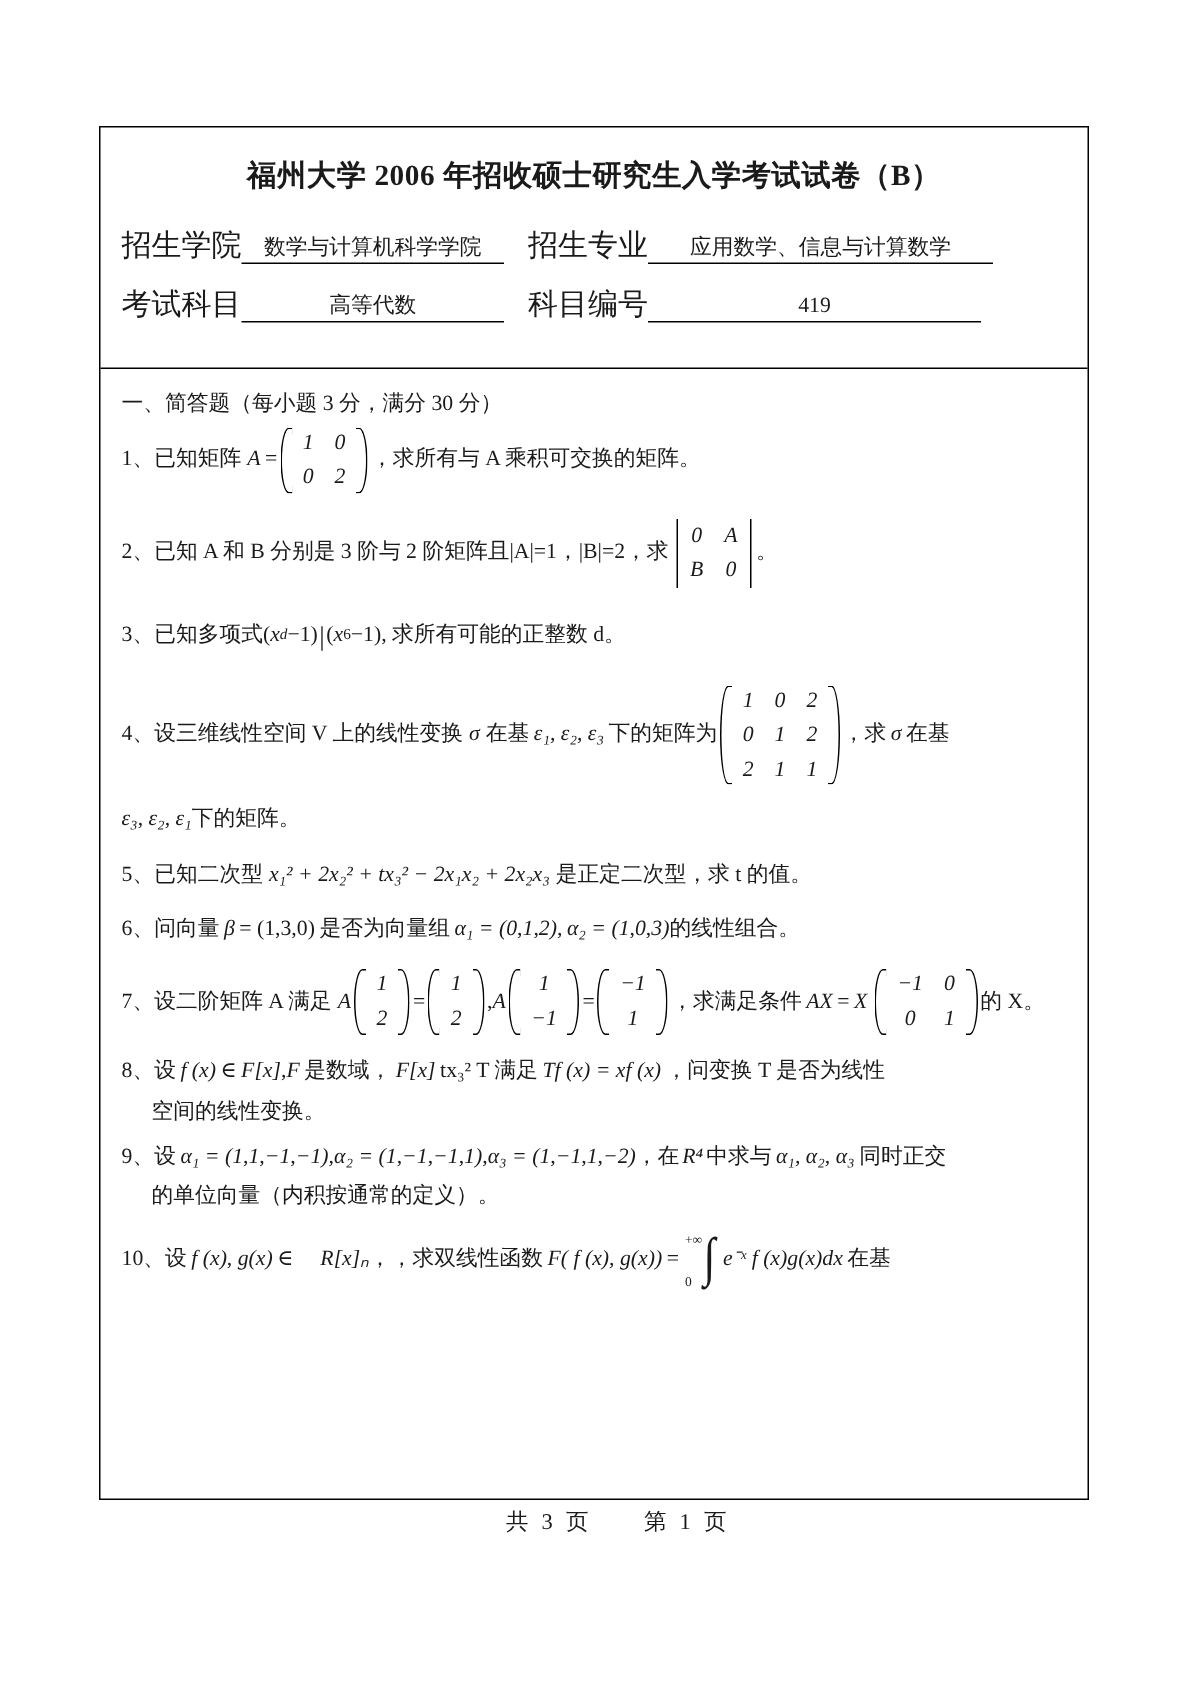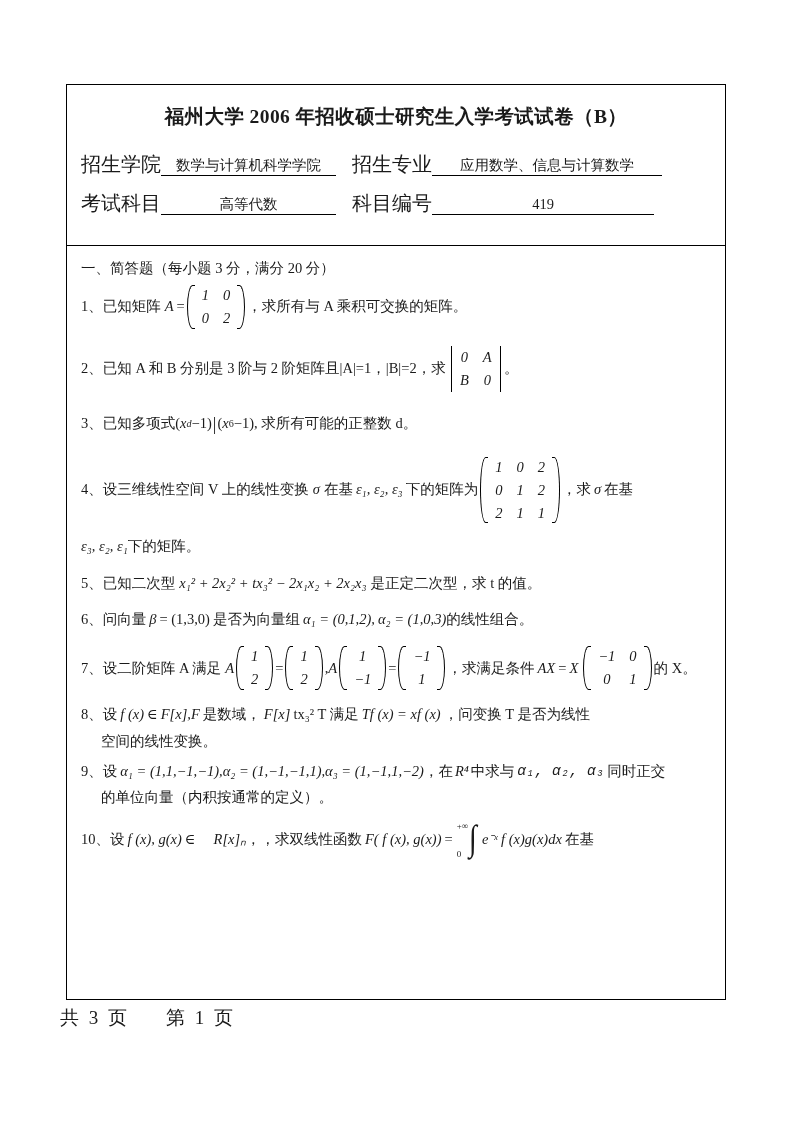--- a/index.html
+++ b/index.html
@@ -175,25 +175,25 @@
   .int-glyph {
     font-size: 36px;
     line-height: 0.72;
     font-family: "Liberation Serif", serif;
     font-style: italic;
     transform: translateY(-1px) scaleX(0.8);
   }
 
   .footer {
     position: absolute;
-    left: 60px;
+    left: 82px;
     top: 1005px;
     width: 660px;
-    text-align: left;
-    font-size: 19px;
+    text-align: center;
+    font-size: 15px;
     letter-spacing: 2.5px;
   }
   .footer .fnum { font-family: "Liberation Serif", serif; }
 </style>
 </head>
 <body>
 
 <div class="page">
 
   <div class="exam-frame">
@@ -214,21 +214,21 @@
         <span class="meta-label">考试科目</span>
         <span class="meta-value mv-subject">高等代数</span>
         <span class="gap-mid"></span>
         <span class="meta-label">科目编号</span>
         <span class="meta-value mv-code">419</span>
       </div>
     </div>
 
     <div class="body-block">
 
-      <div class="section-head">一、简答题（每小题 3 分，满分 20 分）</div>
+      <div class="section-head">一、简答题（每小题 3 分，满分 30 分）</div>
 
       <div class="q" style="margin-top:6px;">
         <div class="q-line">
           <span class="num">1、</span>
           <span class="txt">已知矩阵</span>
           <span class="mi" style="margin:0 3px 0 4px;">A</span>
           <span class="mr">=</span>
           <span class="mat">
             <span class="par l"></span>
             <span class="mat-body">
@@ -449,21 +449,21 @@
       <div class="q" style="margin-top:10px;">
         <div class="q-line">
           <span class="num">9、</span>
           <span class="txt">设</span>
           <span class="greek" style="margin-left:3px;">α₁ = (1,1,−1,−1),</span>
           <span class="greek">α₂ = (1,−1,−1,1),</span>
           <span class="greek">α₃ = (1,−1,1,−2)</span>
           <span class="txt">，在</span>
           <span class="mi" style="margin:0 2px;">R⁴</span>
           <span class="txt">中求与</span>
-          <span class="greek" style="margin:0 3px;font-family:Liberation Mono, monospace;">α₁, α₂, α₃</span>
+          <span class="greek" style="margin:0 3px;">α₁, α₂, α₃</span>
           <span class="txt">同时正交</span>
         </div>
         <div class="q-line q-cont" style="margin-top:7px;">
           <span class="txt">的单位向量（内积按通常的定义）。</span>
         </div>
       </div>
 
       <div class="q" style="margin-top:12px;">
         <div class="q-line">
           <span class="num">10、</span>

